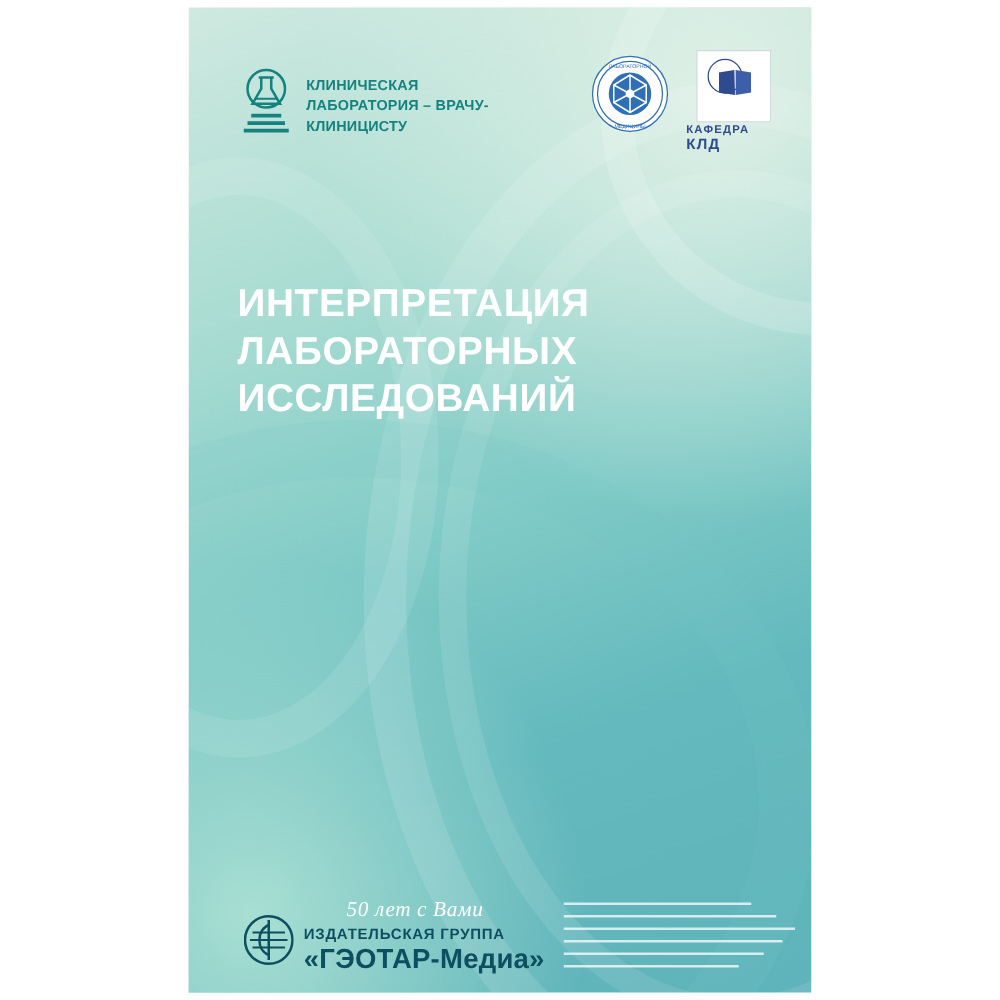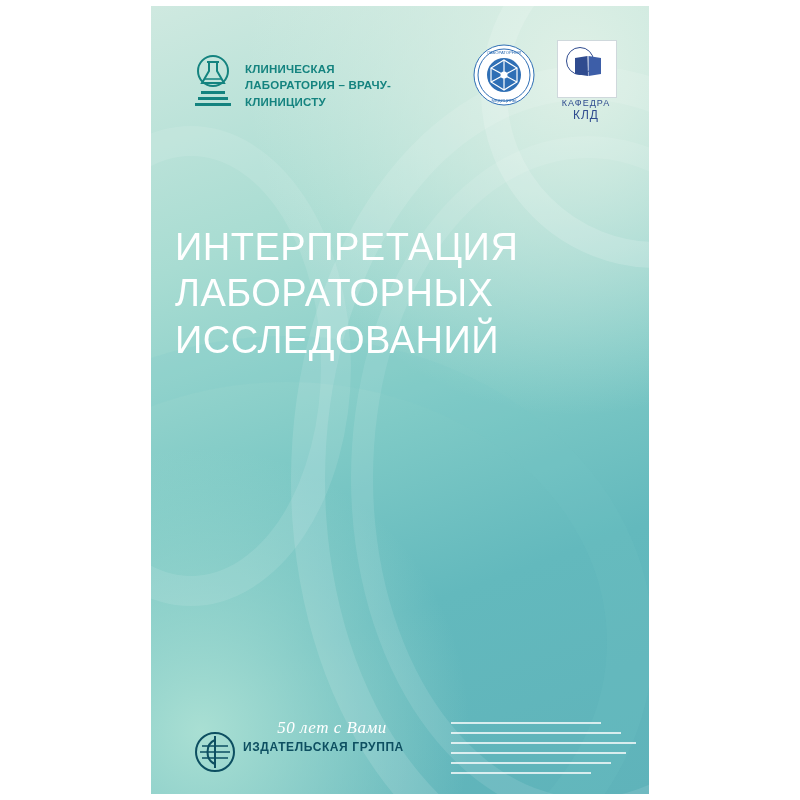--- a/index.html
+++ b/index.html
@@ -104,23 +104,23 @@
   .kafedra .book2 {
     position: absolute;
     left: 26px; top: 16px;
     width: 26px; height: 20px;
     background: #3d5ea8;
     clip-path: polygon(52% 0, 100% 10%, 100% 90%, 52% 100%);
   }
   .kafedra .k-l1, .kafedra .k-l2 {
     position: absolute;
     width: 74px;
-    text-align: center;
+    text-align: left;
     color: #2f4b8f;
-    font-weight: normal;
+    font-weight: bold;
     letter-spacing: 1px;
   }
   .kafedra .k-l1 { top: 58px; font-size: 9px; }
   .kafedra .k-l2 { top: 68px; font-size: 12px; }
 
   
   .authors {
     position: absolute;
     left: 41px;
     top: 140px;
@@ -128,26 +128,26 @@
     color: #0d4f61;
     font-size: 19.5px;
     font-weight: bold;
     line-height: 1.5;
     letter-spacing: .1px;
   }
 
   
   .title-main {
     position: absolute;
-    left: 24px;
+    left: 39px;
     top: 218px;
     width: 440px;
     color: #ffffff;
-    font-size: 38px;
-    font-weight: normal;
+    font-size: 31px;
+    font-weight: bold;
     line-height: 1.22;
     letter-spacing: .5px;
     text-transform: uppercase;
   }
 
   .title-sub {
     position: absolute;
     left: 41px;
     top: 440px;
     width: 430px;
@@ -273,20 +273,21 @@
   <div class="pub-anniv">50 лет с Вами</div>
 
   <svg class="pub-logo" viewBox="0 0 40 40">
     <circle cx="20" cy="20" r="19" fill="none" stroke="#0d4f61" stroke-width="2"></circle>
     <path d="M20 4 L20 36" stroke="#0d4f61" stroke-width="2"></path>
     <path d="M20 8 C10 12, 10 28, 20 32" fill="none" stroke="#0d4f61" stroke-width="2"></path>
     <path d="M7 14 L33 14 M5 20 L35 20 M7 26 L33 26" stroke="#0d4f61" stroke-width="1.6"></path>
   </svg>
 
   <div class="pub-group">Издательская группа</div>
+  <div class="pub-name">«ГЭОТАР-Медиа»</div>
 
   <div class="pub-lines">
     <i style="top:2px;  width:150px;"></i>
     <i style="top:12px; width:170px;"></i>
     <i style="top:22px; width:185px;"></i>
     <i style="top:32px; width:175px;"></i>
     <i style="top:42px; width:160px;"></i>
     <i style="top:52px; width:140px;"></i>
   </div>
 

